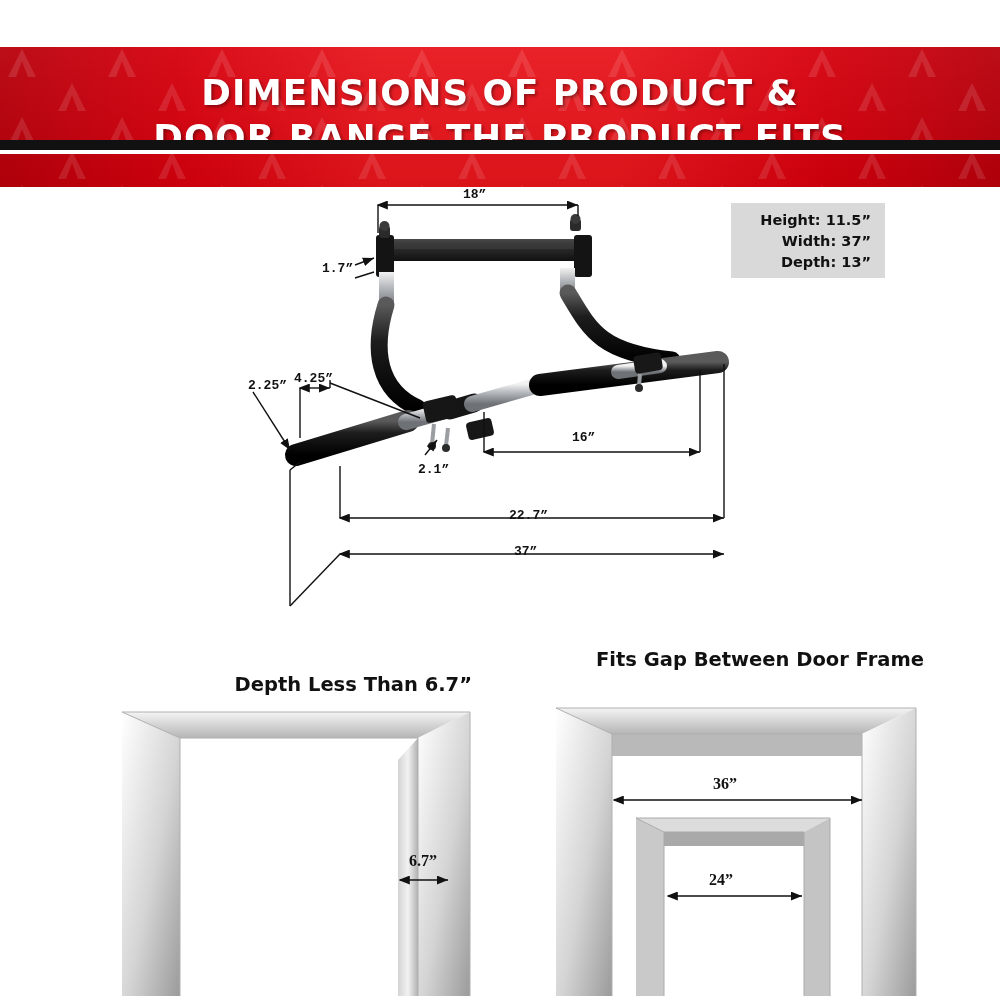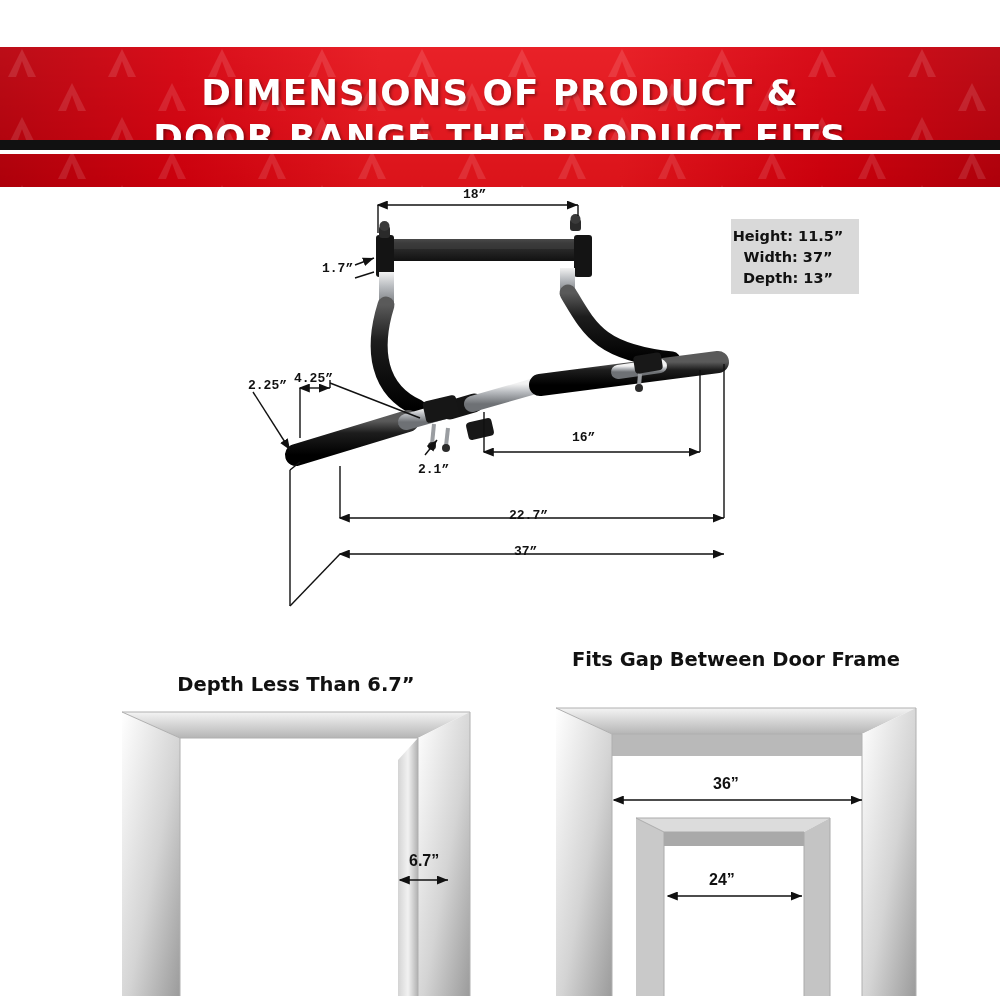--- a/index.html
+++ b/index.html
@@ -43,49 +43,48 @@
   .banner-rule2 {
     position:absolute; left:0; top:150px; width:1000px; height:4px;
     background:#ffffff;
   }
 
   
   .layer { position:absolute; left:0; top:0; }
 
   
   .spec-box {
-    position:absolute; left:731px; top:203px; width:128px; height:75px;
+    position:absolute; left:731px; top:203px; width:154px; height:75px;
     background:#d9d9d9;
-    text-align:center;
+    text-align:right;
     padding:7px 14px 0 0;
-    margin-top:16px;
   }
   .spec-box div {
     font-size:14.5px; font-weight:bold; color:#111; line-height:1.46;
     font-family:"DejaVu Sans", sans-serif;
     white-space:nowrap;
   }
 
   .dim-label {
     position:absolute;
     font-size:13px; font-weight:bold; color:#111;
     font-family:Liberation Mono, monospace;
     white-space:nowrap;
   }
   .section-title {
     position:absolute;
     font-size:19.5px; font-weight:bold; color:#111;
     font-family:"DejaVu Sans", sans-serif;
-    text-align:center; white-space:nowrap;
+    text-align:right; white-space:nowrap;
     line-height:1.3;
   }
   .frame-label {
     position:absolute;
     font-size:16px; font-weight:bold; color:#111;
-    font-family:Liberation Sans, sans-serif;
+    font-family:Liberation Serif, serif;
     white-space:nowrap;
   }
 </style>
 </head>
 <body>
 
 <div class="banner">
   <svg class="banner-pattern" width="1000" height="140" viewBox="0 0 1000 140">
     <defs>
       <pattern id="chev" width="100" height="68" patternUnits="userSpaceOnUse">

